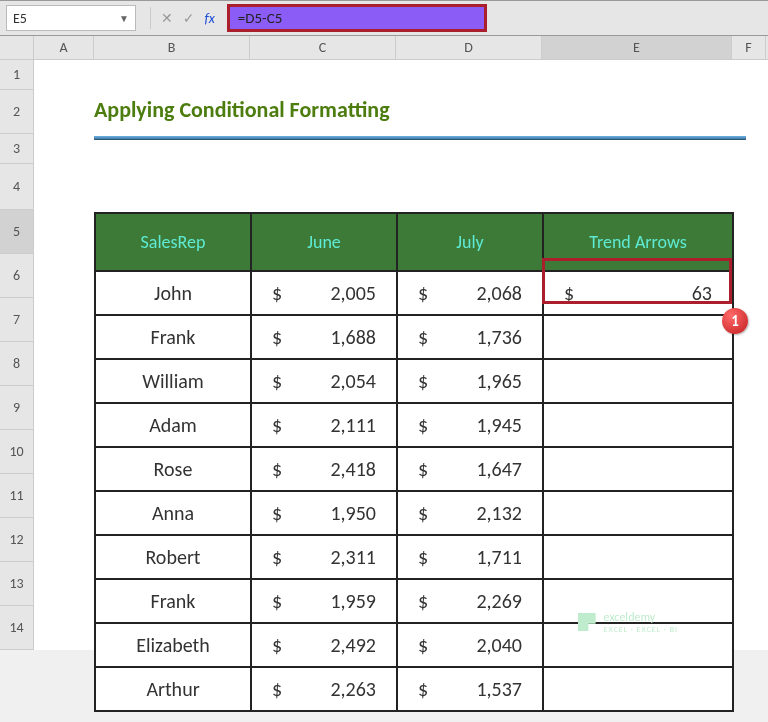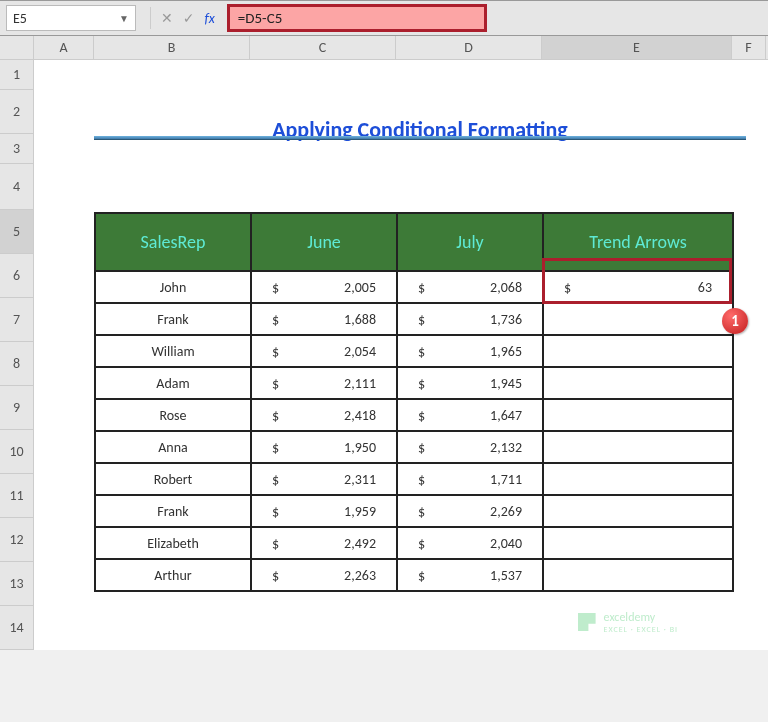--- a/index.html
+++ b/index.html
@@ -43,21 +43,21 @@
     gap: 10px;
     padding: 0 8px;
     color: #999;
     font-size: 14px;
   }
   .fb-btns .sep { width:1px; height:22px; background:#ccc; }
   .fx { font-style: italic; color:#1d4ed8; }
   .formula-input {
     flex: 1;
     height: 28px;
-    background: #fca5a5;
+    background: #8b5cf6;
     border: 3px solid #ab1f2d;
     margin: 0 8px 0 4px;
     display: flex;
     align-items: center;
     padding: 4px 8px;
     color: #222;
     max-width: 260px;
     position: relative;
   }
   .col-headers {
@@ -103,26 +103,24 @@
   .sheet {
     flex: 1;
     background: #fff;
     position: relative;
   }
   .title {
     position: absolute;
     left: 60px;
     top: 36px;
     width: 652px;
-    text-align: center;
     font-size: 22px;
     font-weight: bold;
-    color: #1d4ed8;
+    color: #4d7c0f;
     padding-bottom: 6px;
-    margin-top: 20px;
   }
   .title-underline {
     position: absolute;
     left: 60px;
     top: 76px;
     width: 652px;
     height: 4px;
     background: linear-gradient(#6fb3e0, #3f79a8);
     border-bottom: 1px solid #2c5876;
   }
@@ -136,22 +134,22 @@
   table.data th {
     background: #3d7a37;
     color: #5eead4;
     font-weight: normal;
     font-size: 18px;
     height: 58px;
     border: 2px solid #222;
   }
   table.data td {
     border: 2px solid #222;
-    height: 32px;
-    font-size: 14px;
+    height: 44px;
+    font-size: 20px;
     padding: 0 10px;
     background: #fff;
     margin-left: 11px;
   }
   .salesrep { text-align: center; width: 156px; }
   .numcol { width: 146px; }
   .trendcol { width: 190px; }
   .moneycell {
     display: flex;
     justify-content: space-between;

